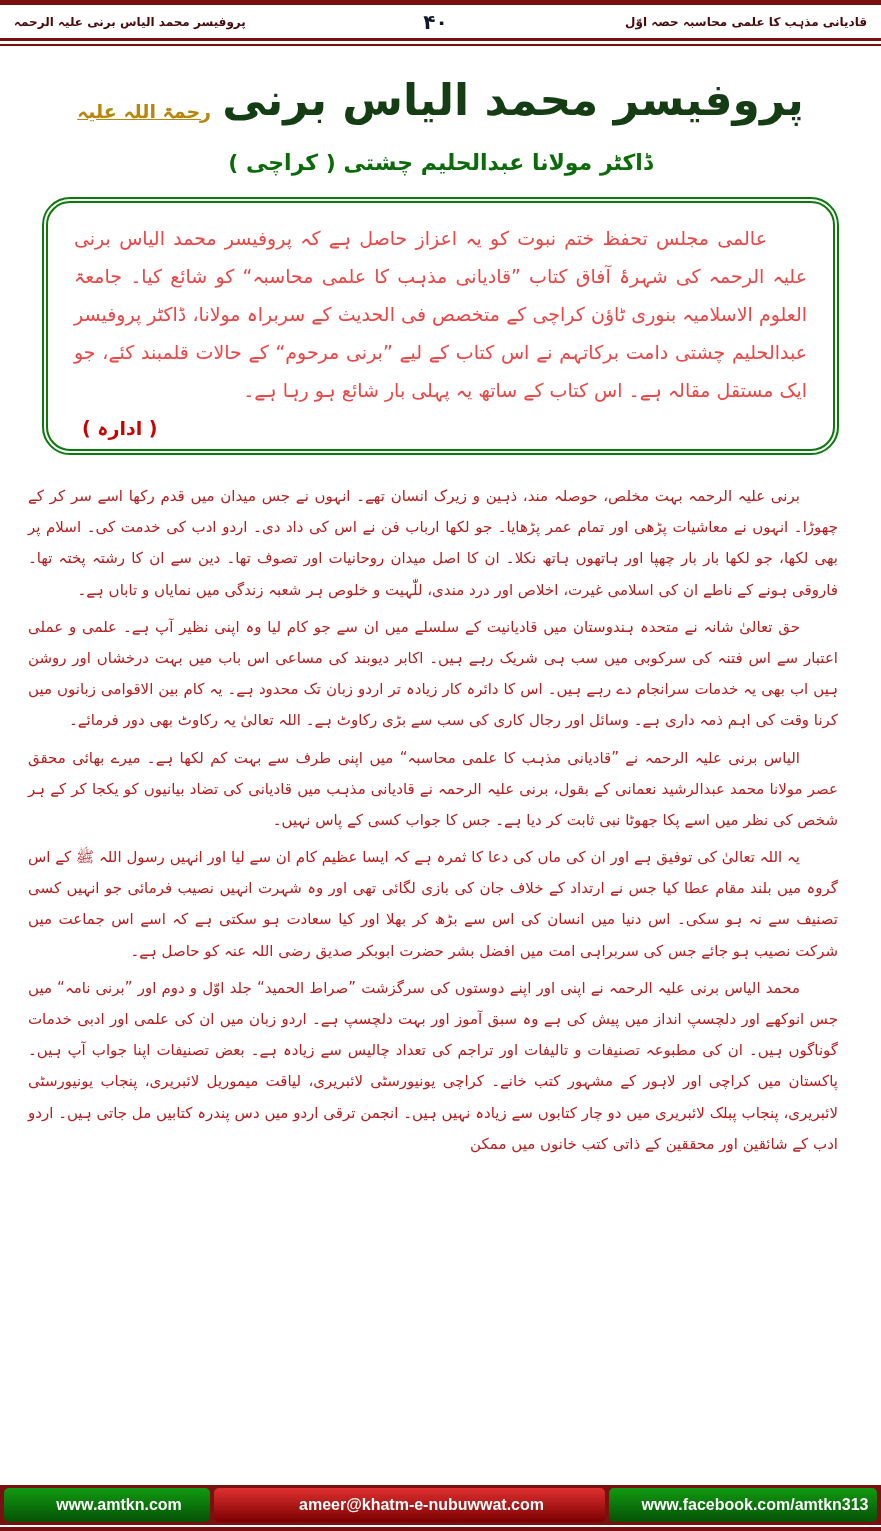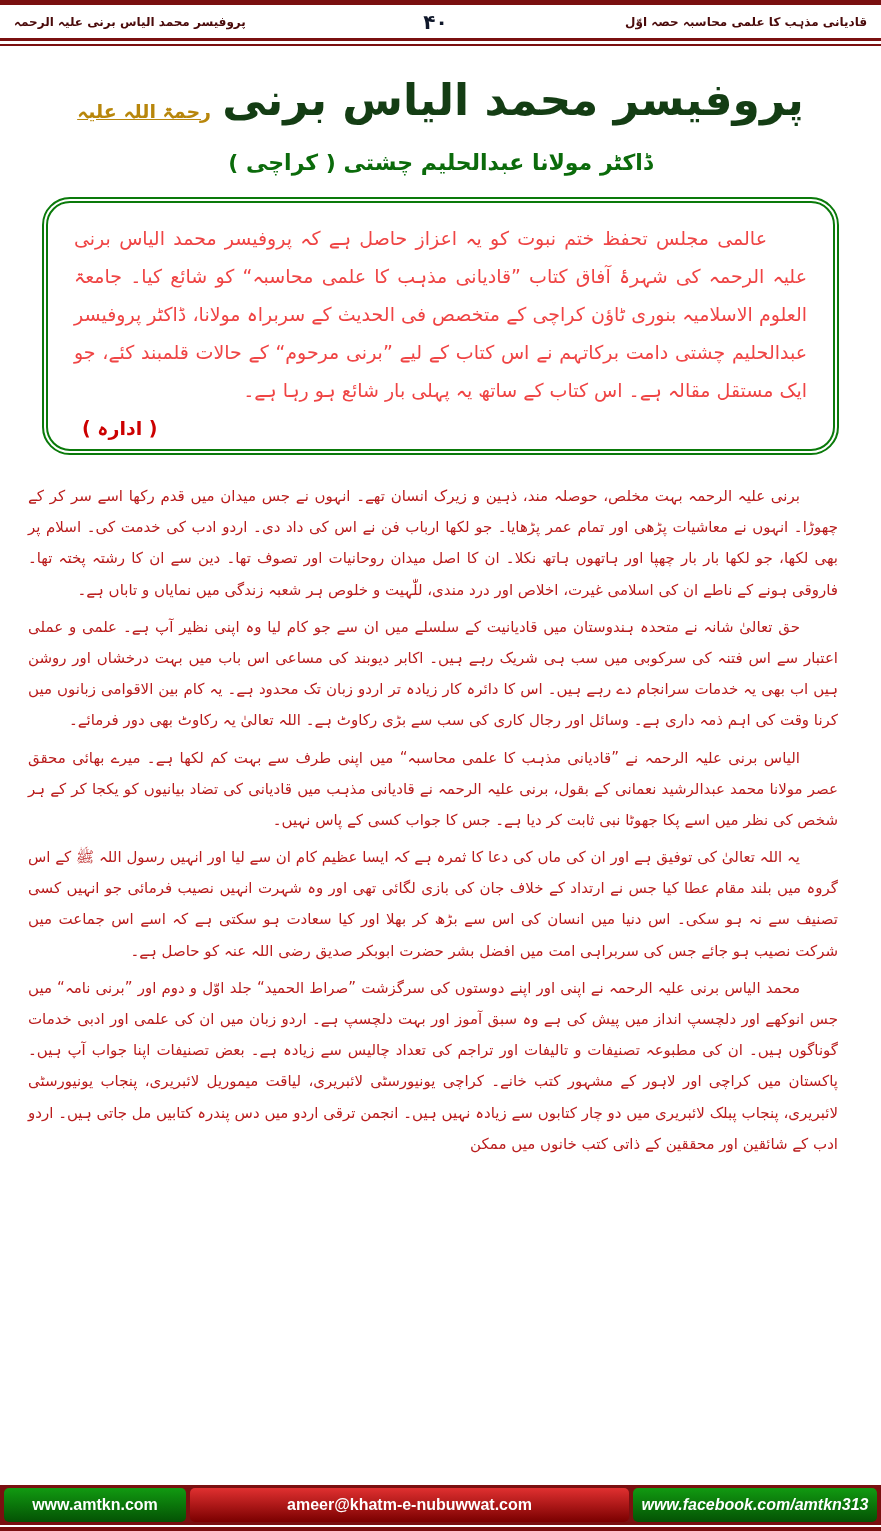--- a/index.html
+++ b/index.html
@@ -58,25 +58,25 @@
   .footer-bar{
     position:absolute;left:0;right:0;bottom:6px;height:40px;
     background:#7a1010;display:flex;align-items:stretch;direction:ltr;
     padding:3px 4px;box-sizing:border-box;gap:4px;
   }
   .bottom-strip{position:absolute;left:0;right:0;bottom:0;height:4px;background:#7a1010;}
   .footer-seg{
     display:flex;align-items:center;justify-content:center;
     border-radius:5px;color:#ffffff;font-weight:bold;
     font-family:"Liberation Sans",sans-serif;font-size:16px;
-    text-decoration:none;cursor:pointer;
+    text-decoration:none;cursor:pointer;padding-left:24px;
   }
   .footer-green{background:linear-gradient(#119a11,#045204);width:182px;}
   .footer-red{background:linear-gradient(#e03030,#7a0000);flex:1;}
-  .footer-green-wide{background:linear-gradient(#119a11,#045204);width:244px;font-style:italic;}
+  .footer-green-wide{background:linear-gradient(#119a11,#045204);width:244px;}
 </style>
 </head>
 <body>
 
 <div class="page">
 
   <div class="top-rule"></div>
   <div class="header-row">
     <span class="header-side">قادیانی مذہب کا علمی محاسبہ حصہ اوّل</span>
     <span class="header-page-num">۴۰</span>

